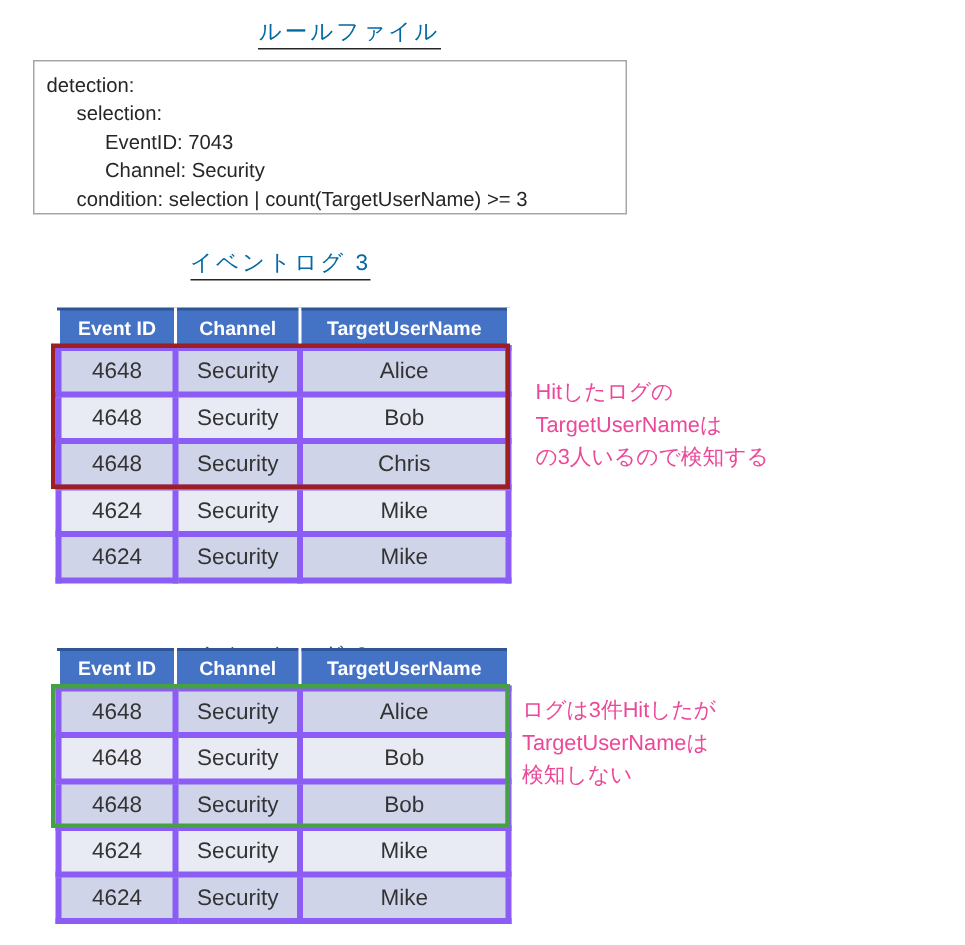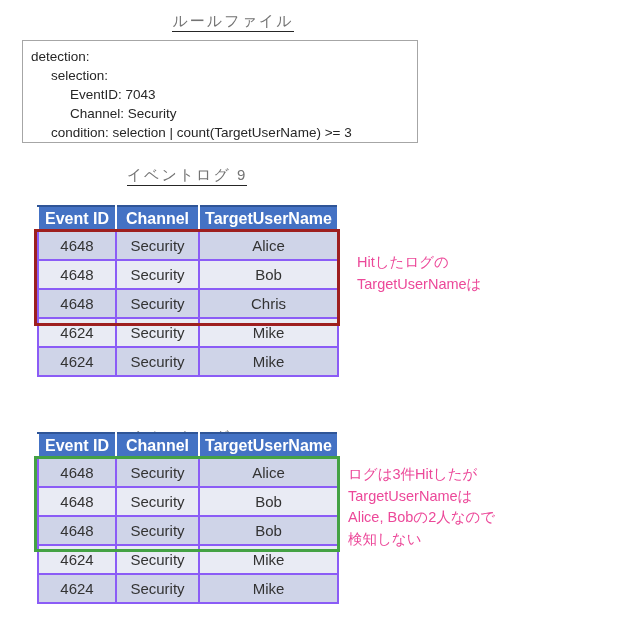--- a/index.html
+++ b/index.html
@@ -1,21 +1,21 @@
 <!DOCTYPE html>
 <html><head>
 <meta charset="utf-8">
 <style>
   html,body{margin:0;padding:0;background:#fff;}
   .canvas{
     position:relative;width:643px;height:630px;background:#ffffff;overflow:hidden;
     font-family:"Liberation Sans","DejaVu Sans",sans-serif;color:#1a1a1a;
   }
   
-  .sec-title{position:absolute;text-align:center;font-size:15px;letter-spacing:2px;color:#737373;}
+  .sec-title{position:absolute;text-align:center;font-size:15px;letter-spacing:2px;color:#0369a1;}
   .u{border-bottom:1.5px solid #262626;padding-bottom:2px;}
   #rule-title{left:30px;top:12px;width:406px;}
   #log1-title{left:37px;top:166px;width:300px;}
   #log2-title{left:37px;top:403px;width:300px;margin-top:25px;}
 
   
   #rule-box{
     position:absolute;left:22px;top:40px;width:396px;height:103px;
     border:1px solid #a6a6a6;box-sizing:border-box;background:#fff;
     padding:6px 0 0 8px;font-size:13.5px;line-height:19px;color:#262626;
@@ -25,27 +25,27 @@
   #rule-box .ind2{padding-left:39px;}
 
   
   .evt-table{position:absolute;border-collapse:collapse;table-layout:fixed;}
   #table1{left:37px;top:205px;}
   #table2{left:37px;top:432px;}
   .evt-table col.c1{width:78px;}
   .evt-table col.c2{width:83px;}
   .evt-table col.c3{width:139px;}
   .evt-table th{
-    background:#4472C4;color:#ffffff;font-weight:bold;font-size:16px;
+    background:#4472C4;color:#ffffff;font-weight:bold;font-size:13px;
     height:23px;padding:0;text-align:center;vertical-align:middle;
     border:2px solid #ffffff;border-top:2px solid #2F5597;
   }
   .evt-table td{
     font-size:15px;color:#333333;height:27px;padding:0;
-    text-align:center;vertical-align:middle;border:2px solid #8b5cf6;
+    text-align:center;vertical-align:middle;border:4px solid #8b5cf6;
   }
   .evt-table tr.dark td{background:#CFD4E8;}
   .evt-table tr.light td{background:#E9EBF4;}
 
   
   .hl-box{position:absolute;box-sizing:border-box;pointer-events:none;background:transparent;}
   #hl-red{left:34px;top:229px;width:306px;height:97px;border:3px solid #9E1F1F;}
   #hl-green{left:34px;top:456px;width:306px;height:96px;border:3px solid #44A244;}
 
   
@@ -64,21 +64,21 @@
 
   <div id="rule-box">
     <div class="ind0">detection:</div>
     <div class="ind1">selection:</div>
     <div class="ind2">EventID: 7043</div>
     <div class="ind2">Channel: Security</div>
     <div class="ind1">condition: selection | count(TargetUserName) &gt;= 3</div>
   </div>
 
   <div class="sec-title" id="log1-title">
-    <span class="u">イベントログ 9</span>
+    <span class="u">イベントログ 3</span>
   </div>
 
   <table class="evt-table" id="table1">
     <colgroup>
         <col class="c1">
         <col class="c2">
         <col class="c3">
       </colgroup>
     <thead>
       <tr>
@@ -114,20 +114,21 @@
         <td>Mike</td>
       </tr>
     </tbody>
   </table>
 
   <div class="hl-box" id="hl-red"></div>
 
   <div class="annotation" id="annot1">
     <div>Hitしたログの</div>
     <div>TargetUserNameは</div>
+    <div>の3人いるので検知する</div>
   </div>
 
   <div class="sec-title" id="log2-title">
     <span class="u">イベントログ 2</span>
   </div>
 
   <table class="evt-table" id="table2">
     <colgroup>
         <col class="c1">
         <col class="c2">
@@ -167,17 +168,16 @@
         <td>Mike</td>
       </tr>
     </tbody>
   </table>
 
   <div class="hl-box" id="hl-green"></div>
 
   <div class="annotation" id="annot2">
     <div>ログは3件Hitしたが</div>
     <div>TargetUserNameは</div>
-    <div>Alice, Bobの2人なので</div>
     <div>検知しない</div>
   </div>
 
 </div>
 
 </body></html>

